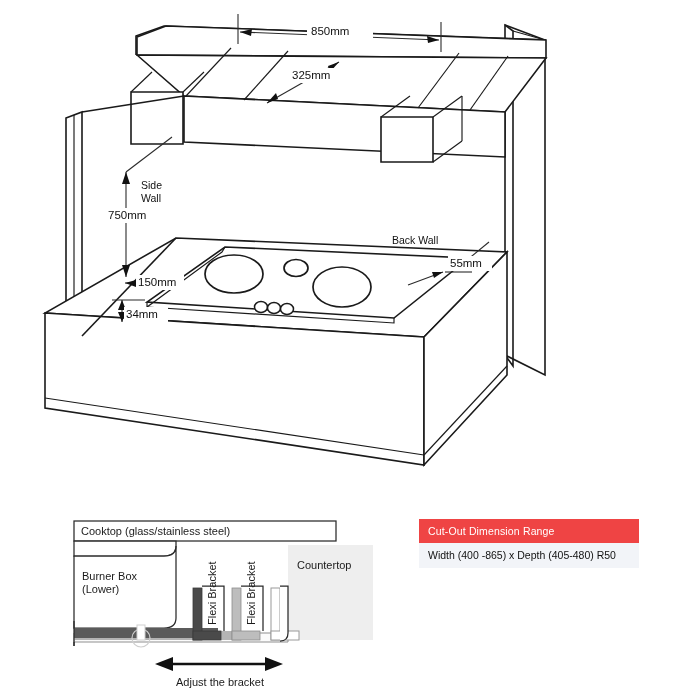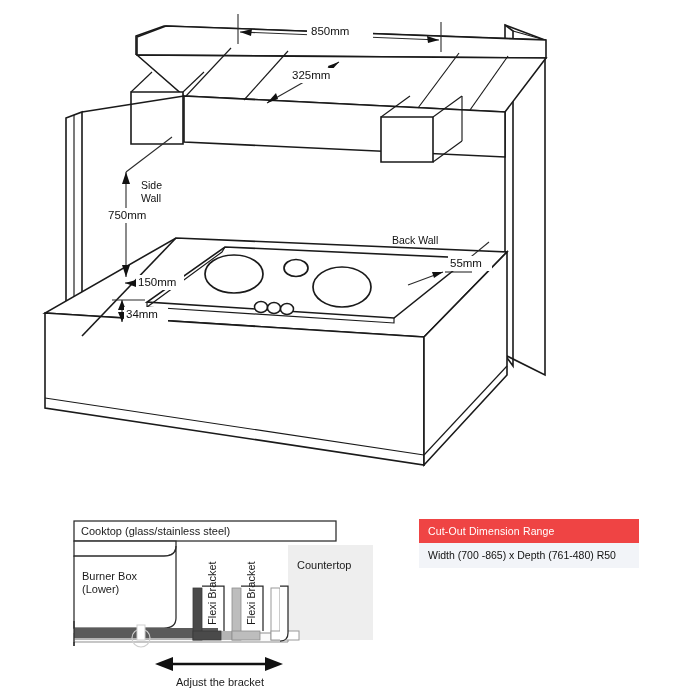--- a/index.html
+++ b/index.html
@@ -373,16 +373,16 @@
       <path class="arrow-ln" d="M166,664 L272,664"></path>
       <path class="arrow-solid" d="M155,664 L173,657 L173,671 Z"></path>
       <path class="arrow-solid" d="M283,664 L265,657 L265,671 Z"></path>
       <text class="lbl-lower" x="176" y="686">Adjust the bracket</text>
     </g>
 
   </svg>
 
   <div id="infobox">
     <div class="ib-head">Cut-Out Dimension Range</div>
-    <div class="ib-body">Width (700 -865) x Depth (761-480) R50</div>
+    <div class="ib-body">Width (400 -865) x Depth (405-480) R50</div>
   </div>
 
 </div>
 
 </body></html>

